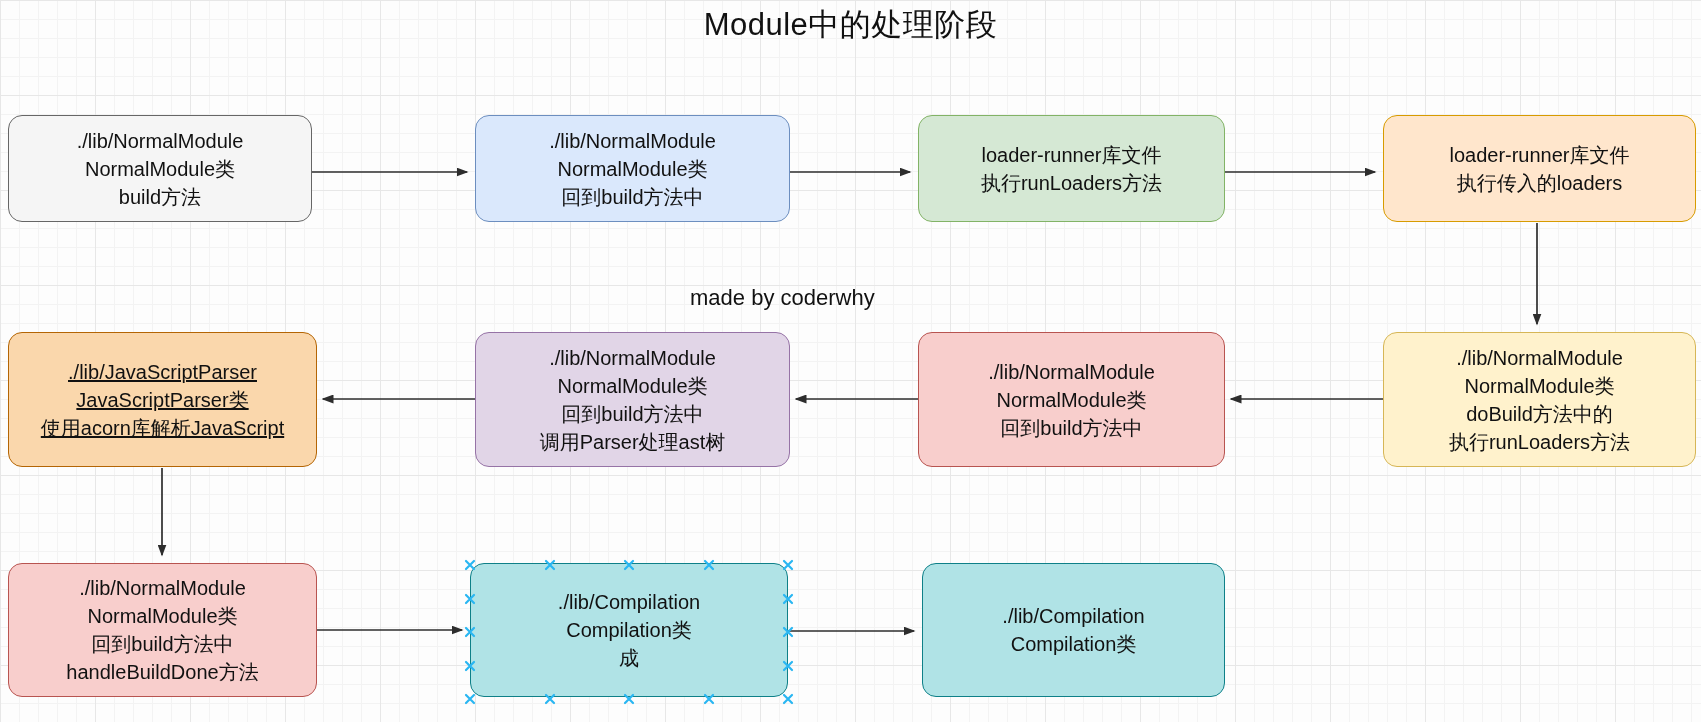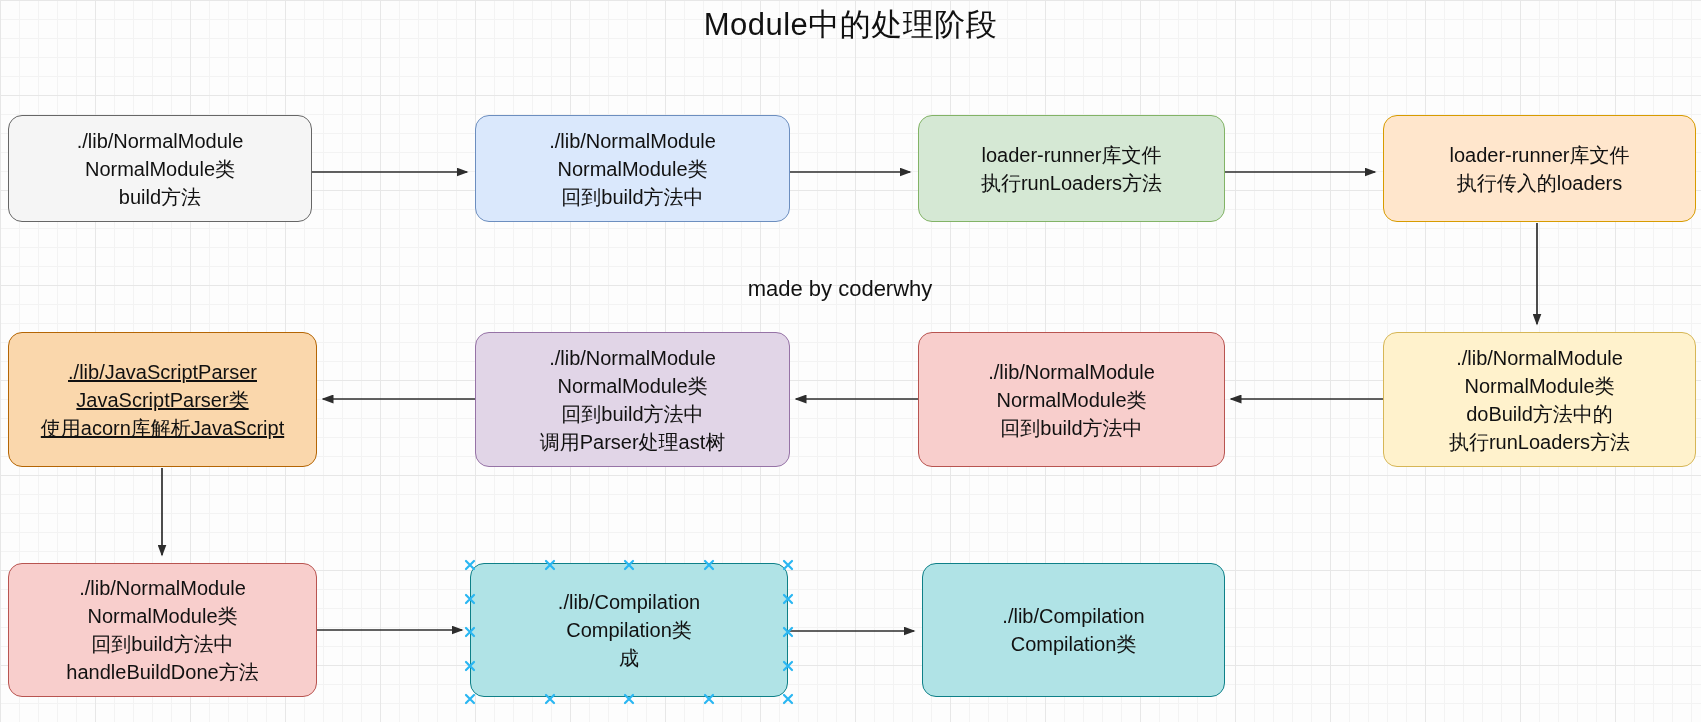--- a/index.html
+++ b/index.html
@@ -13,21 +13,21 @@
       linear-gradient(#f3f3f3 1px, transparent 1px),
       linear-gradient(90deg,#f3f3f3 1px, transparent 1px);
     background-size:95px 95px,95px 95px,19px 19px,19px 19px;
     padding-left:8px;
   }
   .diagram-title{
     position:absolute;left:0;top:4px;width:1701px;text-align:center;
     font-size:31px;font-weight:500;color:#111;letter-spacing:.5px;
   }
   .watermark{
-    position:absolute;left:690px;top:276px;width:300px;text-align:center;
+    position:absolute;left:690px;top:285px;width:300px;
     font-size:22px;color:#111;
   }
   .node{
     position:absolute;border:1.8px solid #666;border-radius:14px;
     display:flex;align-items:center;justify-content:center;
     box-sizing:border-box;color:#111;
   }
   .nlines{width:100%;text-align:center;font-size:20px;line-height:28px;}
   .nline{white-space:nowrap;}
   .cp{position:absolute;width:12px;height:12px;transform:translate(-6px,-6px);pointer-events:auto;}

